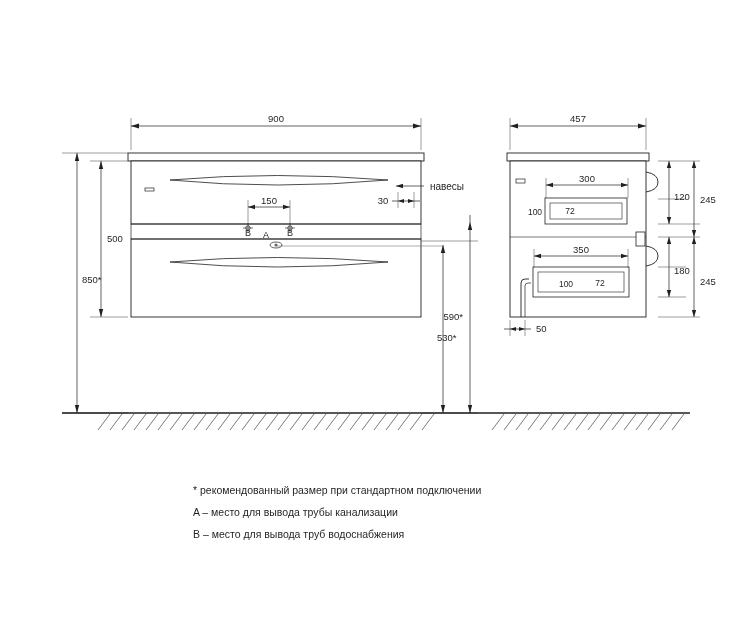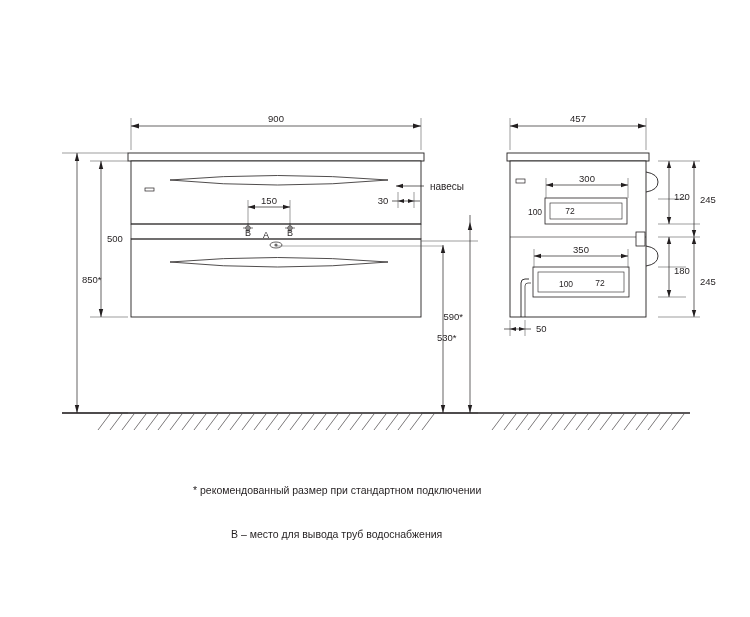--- a/index.html
+++ b/index.html
@@ -268,15 +268,16 @@
     </g>
   </svg>
 
   <div class="label-text" style="left:248px; top:228px; transform:translate(-50%,0); font-size:9px;">B</div>
   <div class="label-text" style="left:290px; top:228px; transform:translate(-50%,0); font-size:9px;">B</div>
   <div class="label-text" style="left:263px; top:230px; font-size:9px;">A</div>
 
   <div class="label-text" style="left:430px; top:181px; font-size:10px;">навесы</div>
 
   <div class="note-text" style="left:193px; top:484px;text-align:center;">* рекомендованный размер при стандартном подключении</div>
-  <div class="note-text" style="left:193px; top:528px;margin-left:38px;">B – место для вывода труб водоснабжения</div>
+  <div class="note-text" style="left:193px; top:506px;">A – место для вывода трубы канализации</div>
+  <div class="note-text" style="left:193px; top:528px;">B – место для вывода труб водоснабжения</div>
 
 </div>
 
 </body></html>

